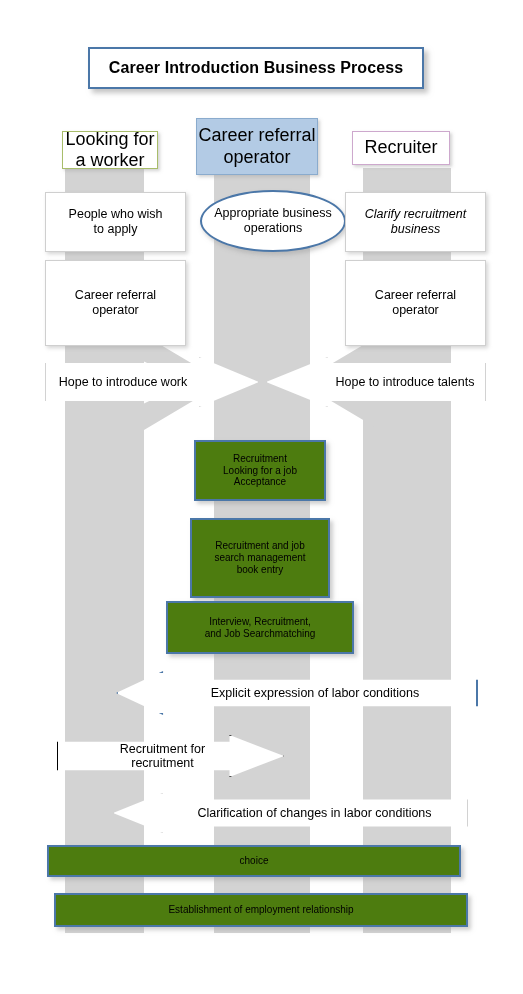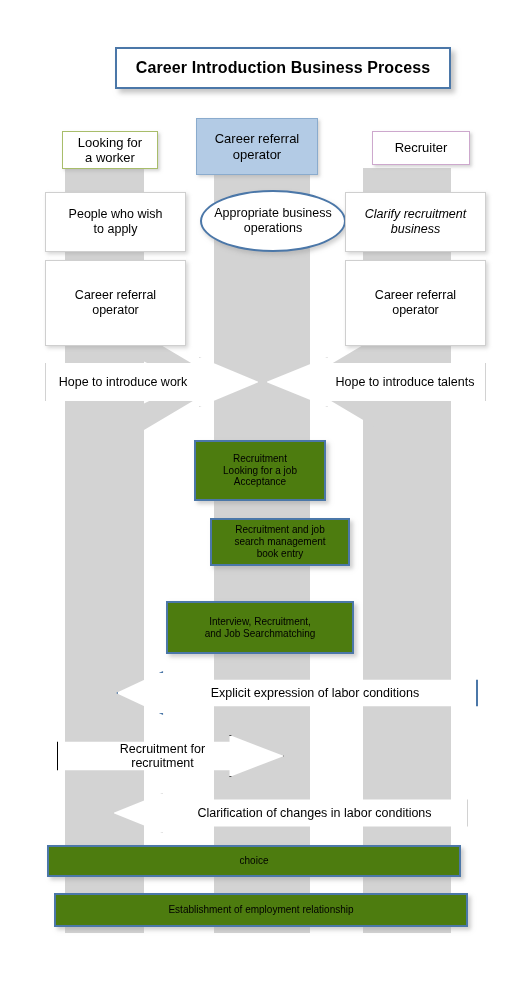--- a/index.html
+++ b/index.html
@@ -40,43 +40,41 @@
 
   
   #title-box{
     left:88px; top:47px; width:336px; height:42px;
     background:#ffffff;
     border:2.5px solid #4b77a8;
     font-size:16px;
     font-weight:bold;
     letter-spacing:0.1px;
     box-shadow:4px 4px 5px rgba(150,150,150,.55);
-    margin-left:27px;
-  }
-
-  
-  .hdr{font-size:13px;}
+  }
+
+  
+  .hdr{font-size:18px;}
   #hdr-worker{
     left:62px; top:131px; width:96px; height:38px;
     background:#ffffff;
     border:1.6px solid #a8bd6a;
     box-shadow:2px 2px 3px rgba(170,170,170,.5);
   }
   #hdr-operator{
     left:196px; top:118px; width:122px; height:57px;
     background:#b3cbe5;
     border:1.4px solid #8aabcd;
     box-shadow:2px 2px 3px rgba(170,170,170,.5);
   }
   #hdr-recruiter{
     left:352px; top:131px; width:98px; height:34px;
     background:#ffffff;
     border:1.6px solid #cda8cd;
     box-shadow:2px 2px 3px rgba(170,170,170,.5);
-    margin-left:20px;
   }
 
   
   .wbox{
     background:#ffffff;
     border:1px solid #cfcfcf;
     font-size:12.5px;
     box-shadow:2px 2px 4px rgba(160,160,160,.45);
   }
   #box-apply        { left:45px;  top:192px; width:141px; height:60px; }
@@ -95,21 +93,21 @@
   }
 
   
   .bbox{
     background:#4d7c0f;
     border:2.6px solid #4b77a8;
     font-size:10px;
     box-shadow:3px 3px 4px rgba(160,160,160,.5);
   }
   #box-recruitment-accept { left:194px; top:440px; width:132px; height:61px; }
-  #box-bookentry          { left:190px; top:518px; width:140px; height:48px;margin-left:20px; }
+  #box-bookentry          { left:190px; top:518px; width:140px; height:80px; }
   #box-interview          { left:166px; top:601px; width:188px; height:53px; }
   #box-choice             { left:47px;  top:845px; width:414px; height:32px; }
   #box-establishment      { left:54px;  top:893px; width:414px; height:34px; }
 
   
   .arrow{
     font-size:12.5px;
     color:#000;
     display:flex;
     align-items:center;

